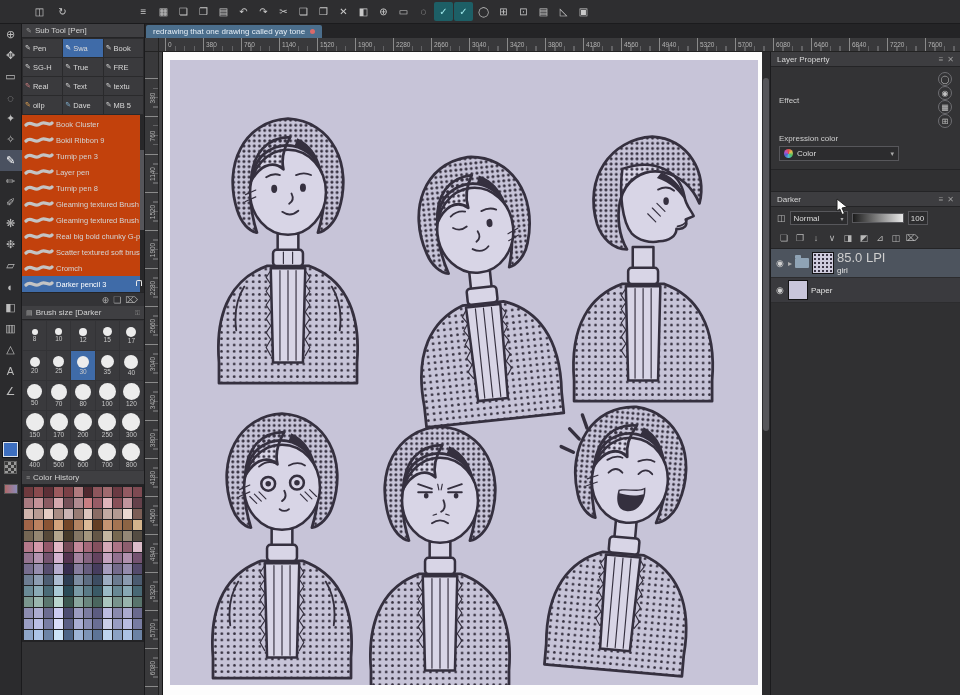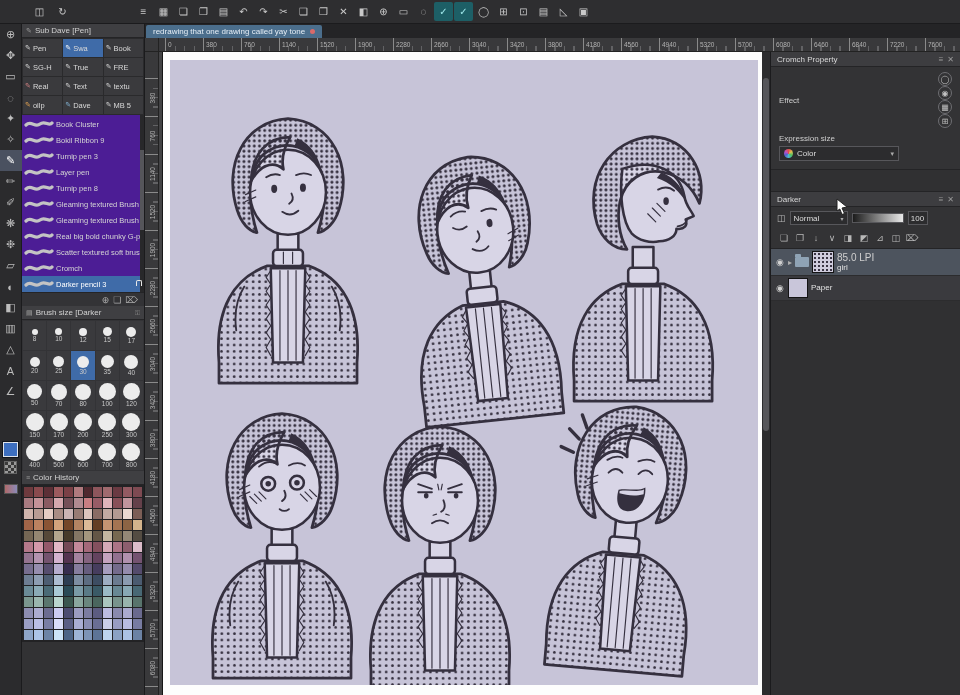--- a/index.html
+++ b/index.html
@@ -34,21 +34,21 @@
   .panel-tab .ic{font-size:7px;color:#9a9a9a;}
   .panel-tab .sp{flex:1;}
   .panel-tab .mini{font-size:7px;color:#8f8f8f;}
 
   #subtool-grid{display:grid;grid-template-columns:repeat(3,1fr);gap:1px;padding:1px;background:#2a2a2c;flex:none;}
   .st-cell{height:18px;background:#3a3a3d;display:flex;align-items:center;gap:2px;padding:0 2px;overflow:hidden;}
   .st-cell[data-sel="true"]{background:#3f6ba8;}
   .st-cell .pi{font-size:7px;flex:none;}
   .st-cell .lb{font-size:7.5px;color:#d8d8d8;white-space:nowrap;overflow:hidden;}
 
-  #brush-list{flex:none;background:#4c1d95;padding-top:1px;position:relative;}
+  #brush-list{flex:none;background:#c2410c;padding-top:1px;position:relative;}
   .br-row{height:16px;display:flex;align-items:center;gap:2px;padding:0 2px;color:#d4d4d4;font-size:7.5px;white-space:nowrap;overflow:hidden;}
   .br-row[data-sel="true"]{background:#3f6ba8;color:#fff;}
   .br-row svg{flex:none;}
   .br-row .lock{display:none;margin-left:auto;width:6px;height:6px;border:1px solid #e8e8e8;border-radius:2px 2px 0 0;border-bottom:none;position:relative;top:-1px;flex:none;}
   .br-row[data-sel="true"] .lock{display:block;}
   #brush-scroll{position:absolute;right:0;top:0;bottom:0;width:4px;background:#28282a;}
   #brush-scroll .th{position:absolute;top:20%;height:45%;left:0;right:0;background:#55555a;}
 
   #brush-footer{height:14px;display:flex;justify-content:flex-end;align-items:center;gap:4px;padding:0 6px;background:#333336;border-top:1px solid #242426;flex:none;}
   #brush-footer span{font-size:9px;color:#a8a8a8;}
@@ -110,21 +110,21 @@
   .layer-row{display:flex;align-items:center;gap:3px;padding:2px 4px;border-bottom:1px solid #2c2c2e;}
   .layer-row[data-sel="true"]{background:#4d545e;}
   .eye{font-size:9px;color:#d0d0d0;width:10px;text-align:center;flex:none;}
   .expand{font-size:8px;color:#b0b0b0;flex:none;}
   .folder{width:14px;height:10px;background:#8fa3b5;border-radius:1px;position:relative;flex:none;}
   .folder::before{content:"";position:absolute;top:-3px;left:0;width:6px;height:3px;background:#8fa3b5;border-radius:1px 1px 0 0;}
   .thumb-tone{width:22px;height:22px;background:#cfccdd;border:1px solid #141414;flex:none;
     background-image:radial-gradient(#3a3544 34%,transparent 36%);background-size:4px 4px;}
   .thumb-paper{width:20px;height:20px;background:#c9c6da;border:1px solid #141414;flex:none;}
   .ltxt{line-height:1.15;}
-  .ltxt .i{font-size:10px;color:#cfcfcf;display:block;}
+  .ltxt .i{font-size:13px;color:#cfcfcf;display:block;}
   .ltxt .n{font-size:8px;color:#e2e2e2;display:block;}
   #rp-rest{flex:1;background:#303032;}
   #cursor{position:absolute;right:108px;top:198px;pointer-events:none;}
 </style>
 </head>
 <body>
 
 <div id="top-toolbar">
   <div id="win-cluster">
 
@@ -190,21 +190,21 @@
     <div class="chip" style="background: rgb(61, 111, 192);"></div>
     <div class="chip2"></div>
     <div id="mini-palette-icon"></div>
   </div>
 </div>
 
 <div id="left-panel">
 
   <div class="panel-tab">
     <span class="ic">✎</span>
-    <span>Sub Dave [Pen]</span>
+    <span>Sub Tool [Pen]</span>
   </div>
 
   <div id="subtool-grid">
 
       <div class="st-cell">
         <span class="pi" style="color: rgb(216, 216, 216);">✎</span>
         <span class="lb">Pen</span>
       </div>
 
       <div class="st-cell" data-sel="true">
@@ -908,38 +908,38 @@
     </div>
   </div>
   <div id="canvas-scroll">
       <div class="th"></div>
     </div>
 </div>
 
 <div id="right-panel">
 
   <div class="rp-title">
-    <span class="t">Cromch Property</span>
+    <span class="t">Layer Property</span>
     <span class="mi">≡</span>
     <span class="mi">✕</span>
   </div>
 
   <div id="effect-row">
     <span class="lbl">Effect</span>
     <span>
 
     <span class="fx">◯</span>
         <span class="fx">◉</span>
         <span class="fx">▦</span>
         <span class="fx">⊞</span>
       </span>
   </div>
 
   <div id="expr">
-    <div class="lbl">Expression size</div>
+    <div class="lbl">Expression color</div>
     <div id="expr-select">
       <span class="wheel"></span>
       <span class="v">Color</span>
       <span class="ar">▾</span>
     </div>
   </div>
 
   <div id="rp-gap"></div>
 
   <div class="rp-title">

